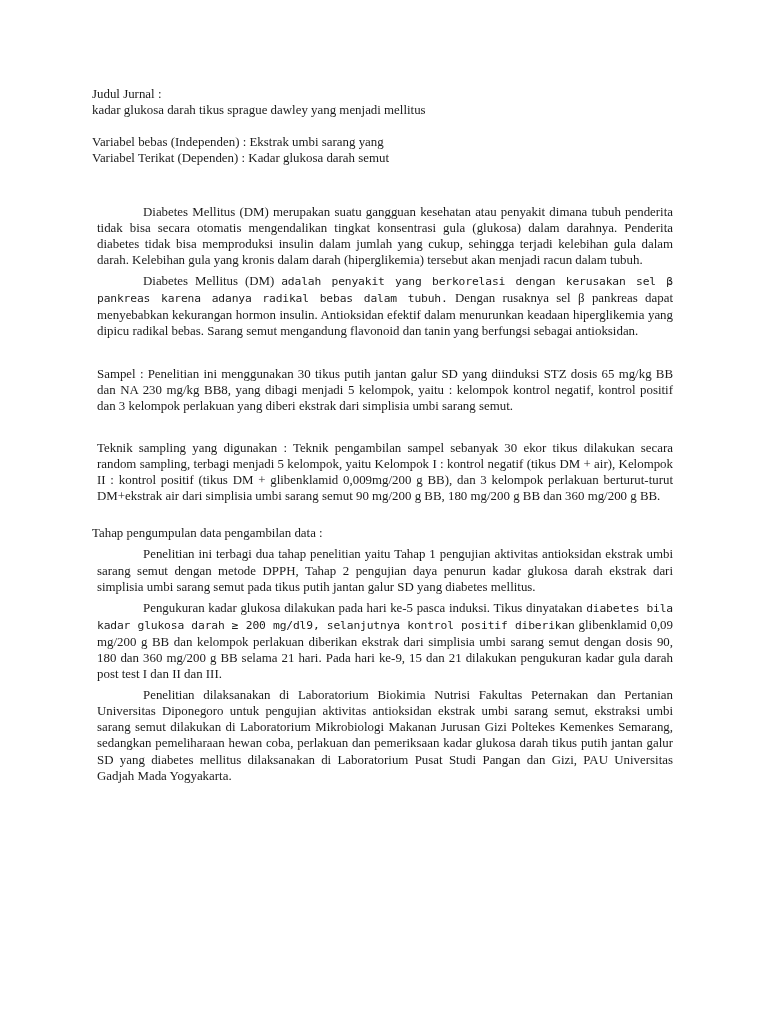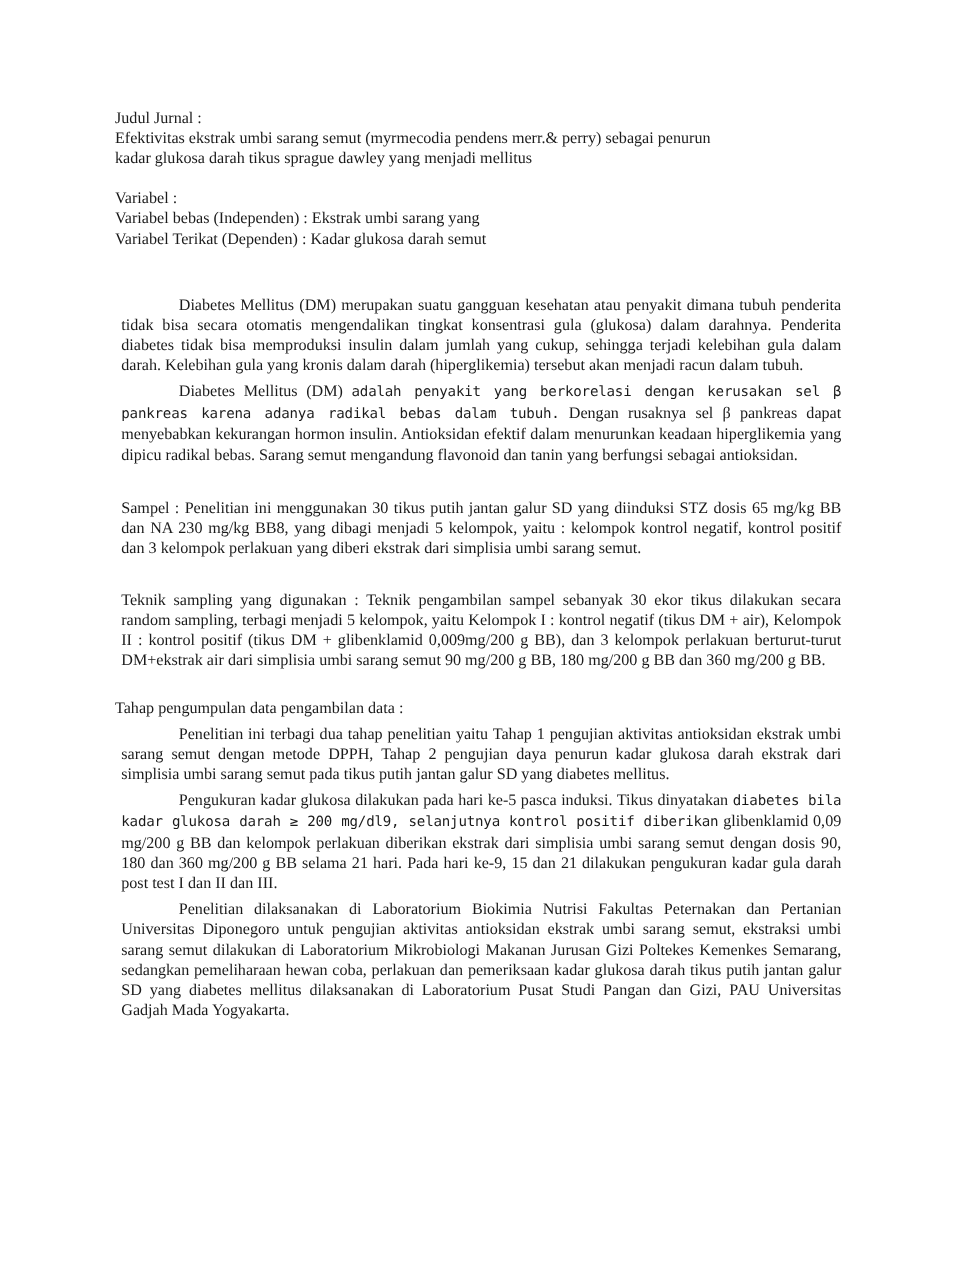--- a/index.html
+++ b/index.html
@@ -58,28 +58,26 @@
   .group { margin: 0; padding: 0; }
 </style>
 </head>
 <body>
 
 <div id="page">
   <div class="doc">
 
     <div class="group">
       <div class="line">Judul Jurnal :</div>
-      <div class="line">Efektivitas ekstrak umbi sarang semut (myrmecodia pendens merr.&amp; perry) sebagai penurun</div>
       <div class="line">kadar glukosa darah tikus sprague dawley yang menjadi mellitus</div>
     </div>
 
     <div class="spacer"></div>
 
     <div class="group">
-      <div class="line">Variabel :</div>
       <div class="line">Variabel bebas (Independen) : Ekstrak umbi sarang yang</div>
       <div class="line">Variabel Terikat (Dependen) : Kadar glukosa darah semut</div>
     </div>
 
     <div class="spacer"></div>
 
     <div class="group">
 
       <div class="spacer"></div>
 

